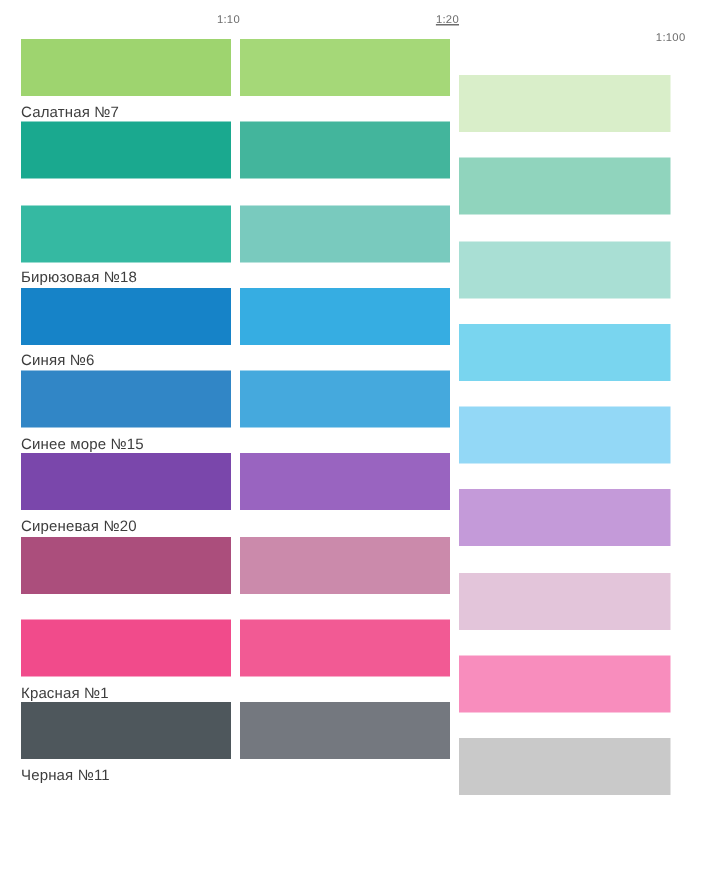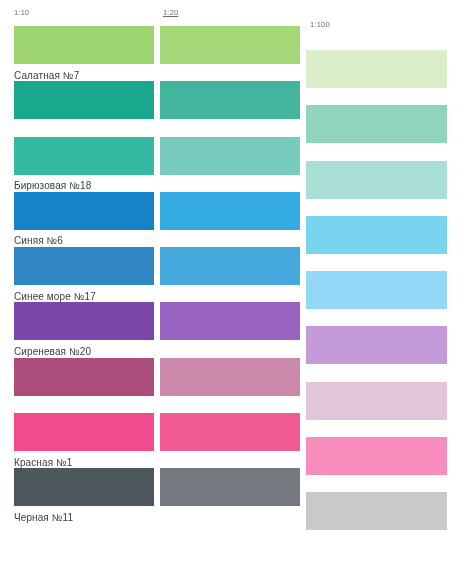--- a/index.html
+++ b/index.html
@@ -26,20 +26,21 @@
     display: flex;
     height: 26px;
     align-items: center;
   }
   .ratio-header .ratio-cell {
     font-size: 7.5px;
     color: #6d6d6d;
     letter-spacing: 0.2px;
     line-height: 1;
     box-sizing: border-box;
+    text-align: right;
   }
   .col-1 { width: 146px; flex: 0 0 146px; }
   .col-2 { width: 146px; flex: 0 0 146px; }
   .col-3 { width: 151px; flex: 0 0 151px; margin-top: 24px; }
   .ratio-header .col-2 { padding-left: 3px; text-decoration: underline; }
   .ratio-header .col-3 { padding-left: 4px; }
 
   
   .swatch-row {
     height: 55.3px;
@@ -108,21 +109,21 @@
           <div class="swatch col-3" style="background: rgb(121, 213, 239);"></div>
         </div>
         <div class="row-label">Синяя №6</div>
       </div>
       <div class="swatch-row">
         <div class="swatch-strip">
           <div class="swatch col-1" style="background: rgb(49, 134, 198);"></div>
           <div class="swatch col-2" style="background: rgb(69, 169, 221);"></div>
           <div class="swatch col-3" style="background: rgb(147, 216, 246);"></div>
         </div>
-        <div class="row-label">Синее море №17</div>
+        <div class="row-label">Синее море №15</div>
       </div>
       <div class="swatch-row">
         <div class="swatch-strip">
           <div class="swatch col-1" style="background: rgb(122, 71, 171);"></div>
           <div class="swatch col-2" style="background: rgb(153, 100, 192);"></div>
           <div class="swatch col-3" style="background: rgb(196, 154, 217);"></div>
         </div>
         <div class="row-label">Сиреневая №20</div>
       </div>
       <div class="swatch-row">

